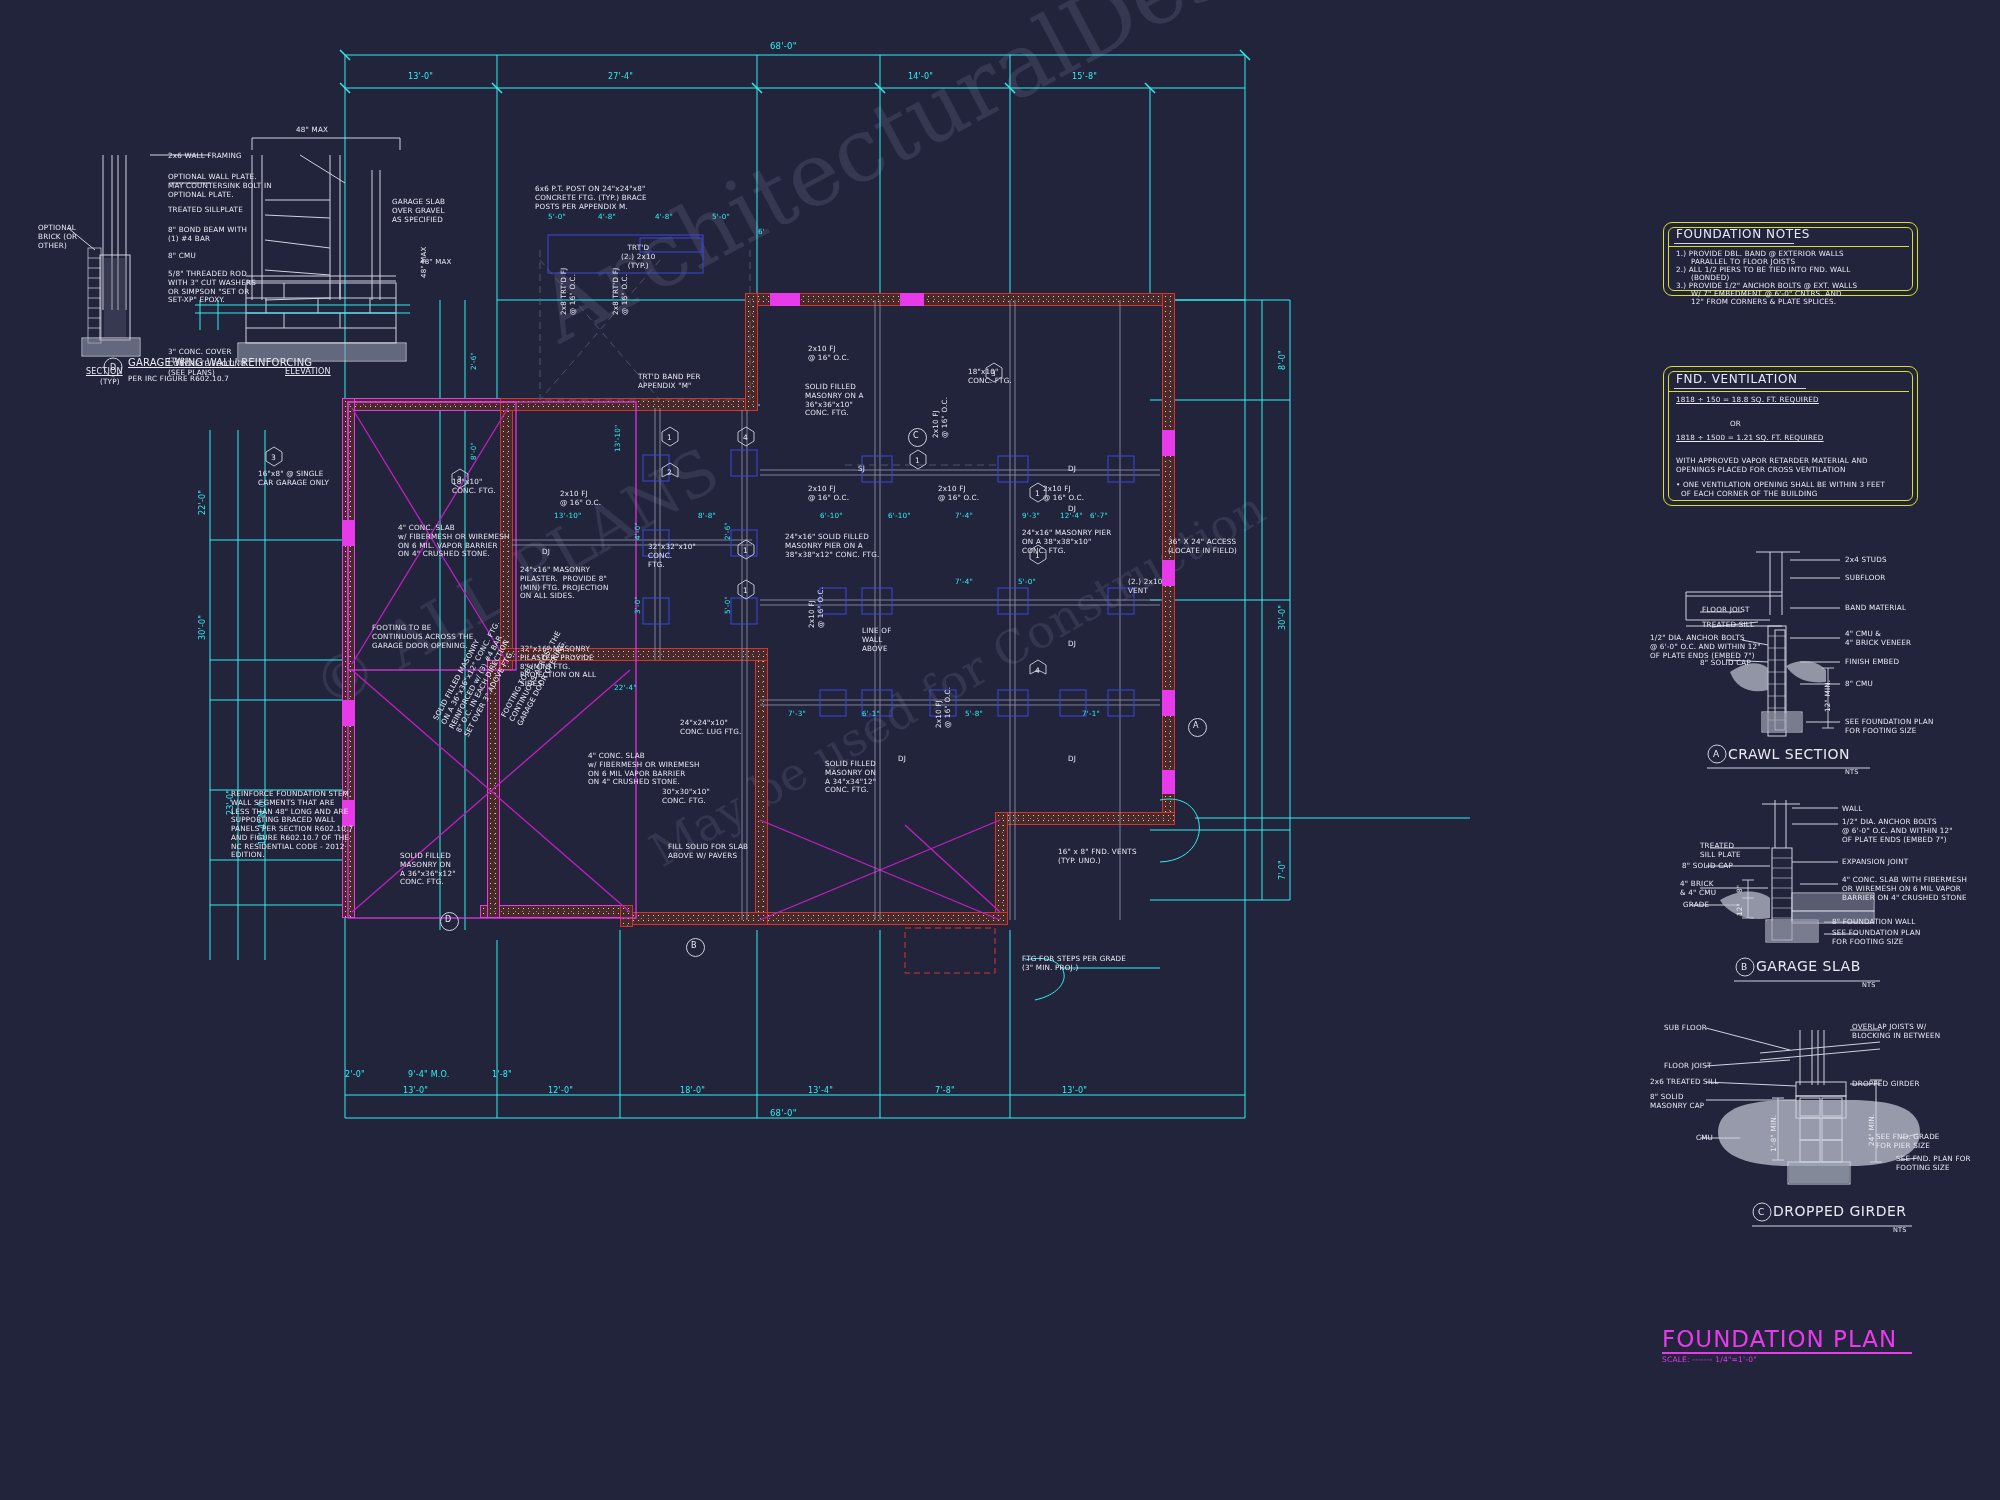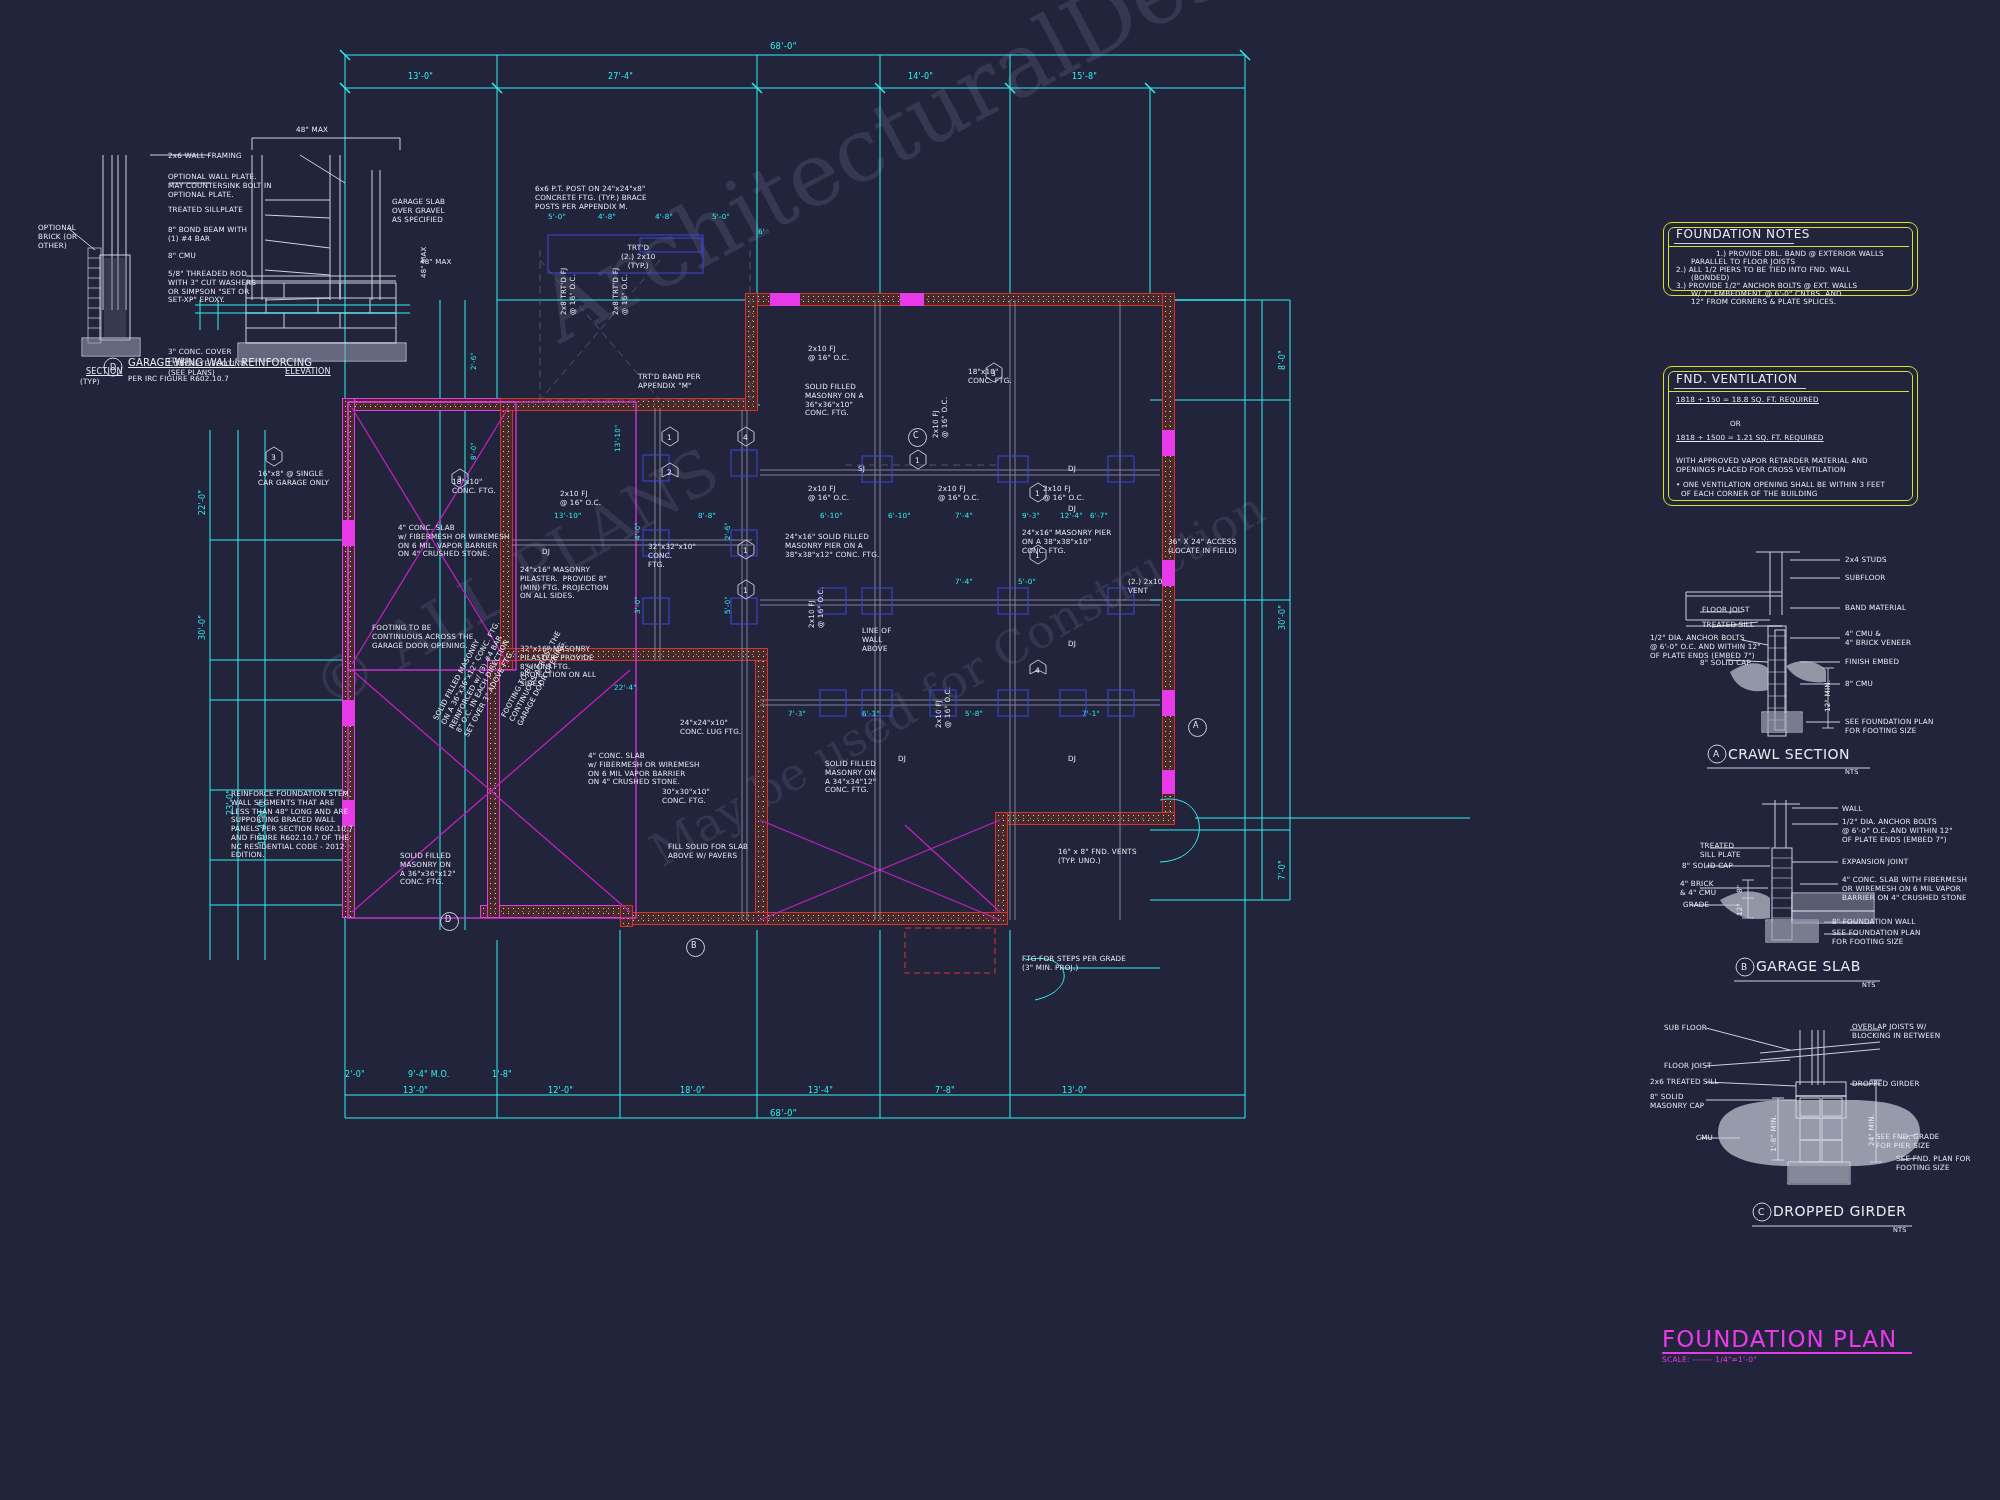--- a/index.html
+++ b/index.html
@@ -511,34 +511,34 @@
 <div class="t w lbl" style="left:168px;top:348px;">3" CONC. COVER
 (TYP.)</div>
 <div class="t w lbl" style="left:38px;top:224px;">OPTIONAL
 BRICK (OR
 OTHER)</div>
 <div class="t w lbl" style="left:392px;top:198px;">GARAGE SLAB
 OVER GRAVEL
 AS SPECIFIED</div>
 
 <div class="t w" style="left:86px;top:367px;font-size:8px;text-decoration:underline;">SECTION</div>
-<div class="t w lbl" style="left:80px;top:378px;">(TYP)</div>
+<div class="t w lbl" style="left:100px;top:378px;">(TYP)</div>
 <div class="t w" style="left:285px;top:367px;font-size:8px;text-decoration:underline;">ELEVATION</div>
 
 <div class="t w" style="left:110px;top:363px;font-size:8px;">D</div>
 <div class="t w" style="left:128px;top:357px;font-size:10px;text-decoration:underline;">GARAGE WING WALL' REINFORCING</div>
 <div class="t w lbl" style="left:128px;top:375px;">PER IRC FIGURE R602.10.7</div>
 
 <div class="notebox" style="left:1663px;top:222px;width:253px;height:72px;">
   <div class="inner"></div>
 </div>
 <div class="t w" style="left:1676px;top:227px;font-size:12px;letter-spacing:.6px;">FOUNDATION NOTES</div>
 <div class="ln" style="left:1674px;top:243px;width:120px;height:1px;"></div>
 <div class="ln" style="left:1669px;top:246px;width:240px;height:1px;background:#d8e02a;"></div>
-<div class="t w lbl" style="left:1716px;top:250px;">1.) PROVIDE DBL. BAND @ EXTERIOR WALLS</div>
+<div class="t w lbl" style="left:1676px;top:250px;">1.) PROVIDE DBL. BAND @ EXTERIOR WALLS</div>
 <div class="t w lbl" style="left:1676px;top:258px;">      PARALLEL TO FLOOR JOISTS</div>
 <div class="t w lbl" style="left:1676px;top:266px;">2.) ALL 1/2 PIERS TO BE TIED INTO FND. WALL</div>
 <div class="t w lbl" style="left:1676px;top:274px;">      (BONDED)</div>
 <div class="t w lbl" style="left:1676px;top:282px;">3.) PROVIDE 1/2" ANCHOR BOLTS @ EXT. WALLS</div>
 <div class="t w lbl" style="left:1676px;top:290px;">      W/ 7" EMBEDMENT @ 6'-0" CNTRS. AND</div>
 <div class="t w lbl" style="left:1676px;top:298px;">      12" FROM CORNERS &amp; PLATE SPLICES.</div>
 
 <div class="notebox" style="left:1663px;top:366px;width:253px;height:138px;">
   <div class="inner"></div>
 </div>

